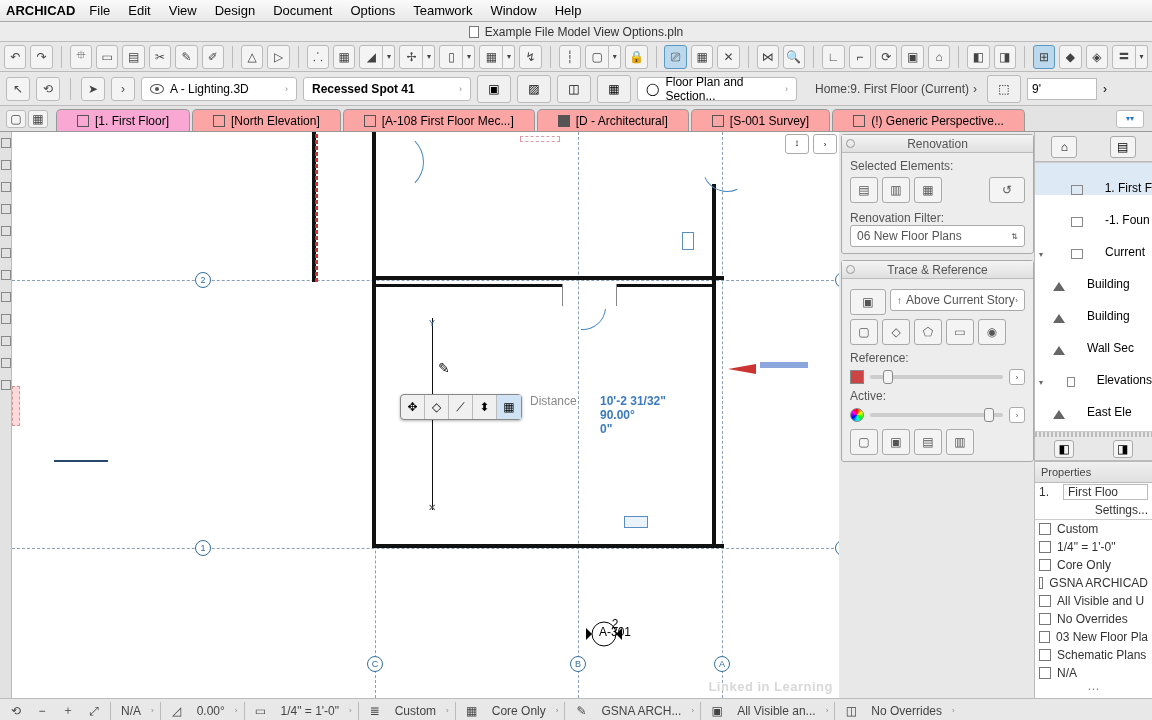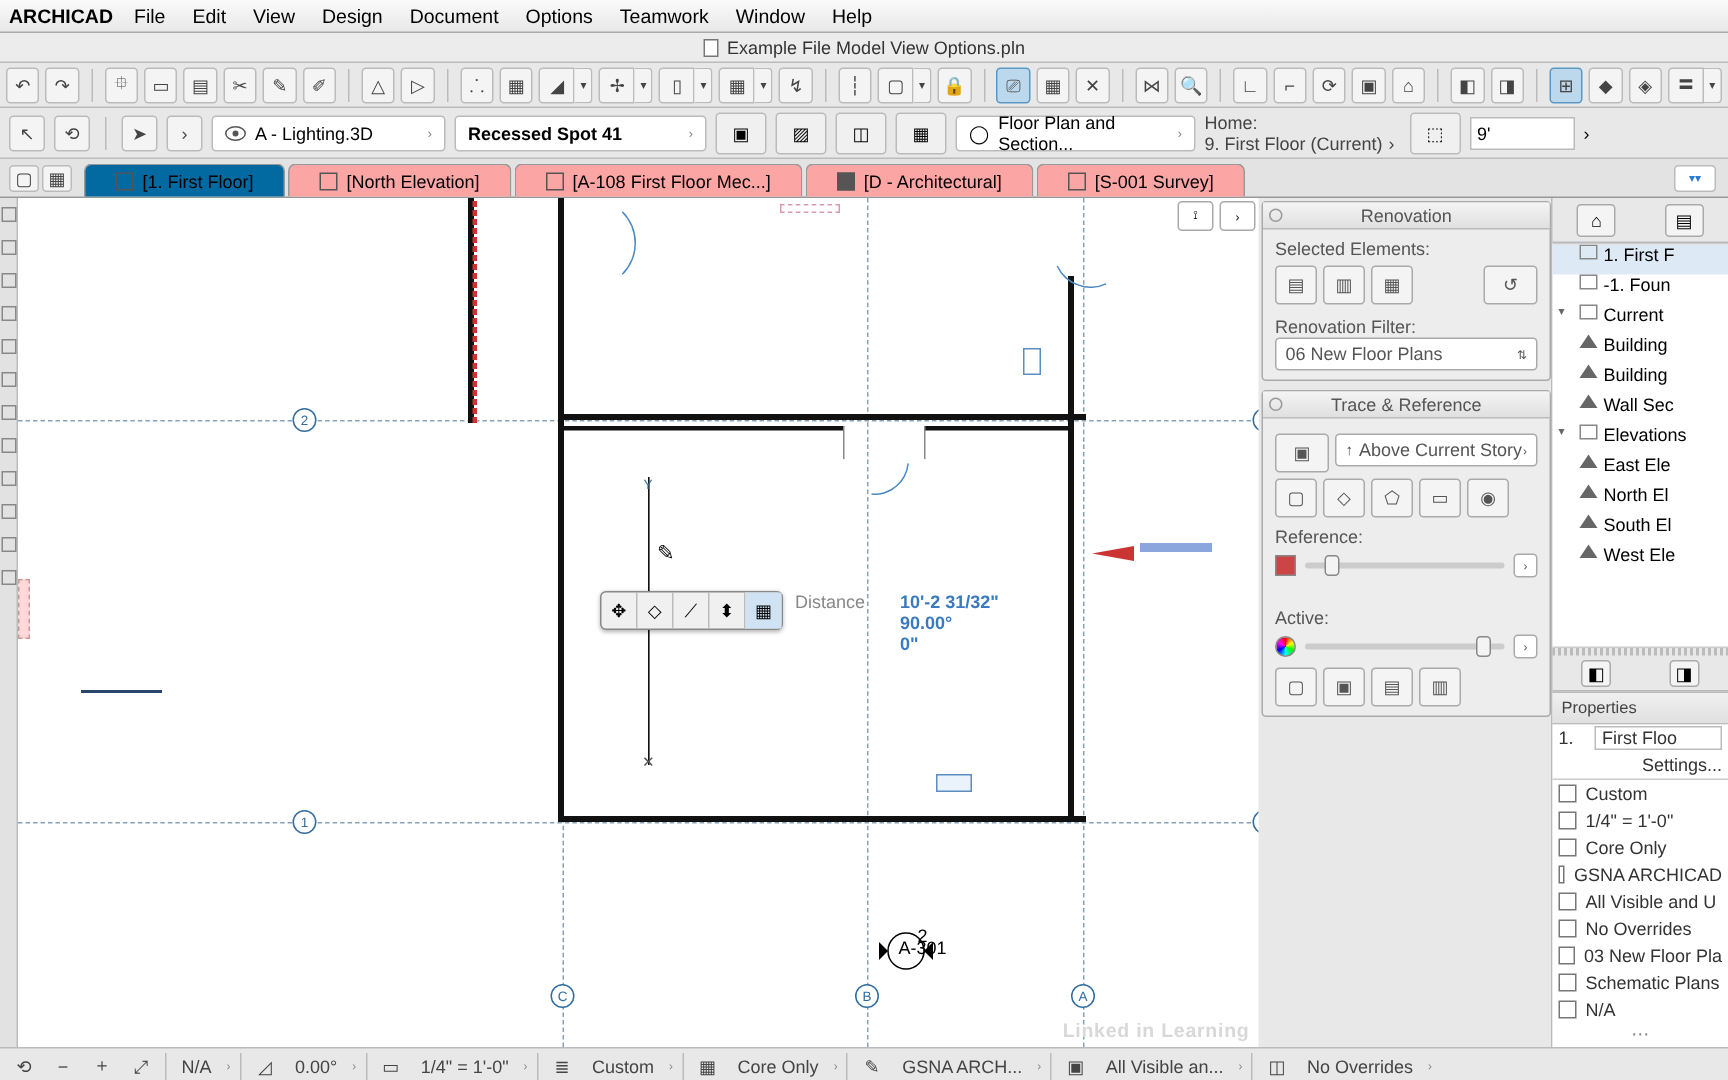--- a/index.html
+++ b/index.html
@@ -24,29 +24,29 @@
 .tdrop .tbtn:first-child{border-top-right-radius:0;border-bottom-right-radius:0;}
 
 
 .tb2 { height:34px; display:flex; align-items:center; background:#e8e8e8; border-bottom:1px solid #bbb; padding:0 6px; gap:6px; }
 .nav-box { height:24px; display:flex; align-items:center; border:1px solid #bbb; border-radius:3px; background:#fff; padding:0 8px; gap:6px; }
 .nav-box .chev{color:#888;font-size:9px;}
 .eye{width:14px;height:10px;border:1px solid #555;border-radius:50%;position:relative;}
 .eye::after{content:"";position:absolute;width:4px;height:4px;background:#555;border-radius:50%;top:2px;left:4px;}
 .sel-label{font-weight:700;}
 .bigbtn{width:34px;height:28px;background:#f0f0f0;border:1px solid #bbb;border-radius:3px;display:flex;align-items:center;justify-content:center;cursor:pointer;}
-.home-panel{display:flex;flex-direction:column;font-size:11px;color:#444;margin-left:0;}
+.home-panel{display:flex;font-size:11px;color:#444;margin-left:12px;}
 .home-row{display:flex;align-items:center;gap:4px;}
 .txtfield{height:22px;border:1px solid #bbb;background:#fff;padding:0 4px;display:flex;align-items:center;}
 
 
 .tabstrip { height:26px; display:flex; align-items:flex-end; background:#e3e3e3; border-bottom:1px solid #999; padding-left:6px; gap:0; }
 .viewbtn-box{display:flex;gap:2px;margin-right:8px;align-self:center;}
 .tab { height:22px; padding:0 20px; display:flex; align-items:center; gap:6px; background:#fca5a5; border:1px solid #999; border-bottom:none; border-radius:5px 5px 0 0; margin-right:2px; cursor:pointer; }
-.tab.active{ background:#0369a1; }
+.tab.active{ background:#f9a8d4; }
 .tab .ico{width:12px;height:12px;border:1px solid #555;}
 .tabstrip .drop{align-self:center;margin-left:auto;margin-right:8px;width:28px;height:18px;display:flex;align-items:center;justify-content:center;border:1px solid #bbb;border-radius:3px;background:#fff;font-size:8px;color:#2a7ad1;}
 
 
 .main { display:flex; height:566px; }
 .left { width:12px; background:#e2e2e2; border-right:1px solid #bbb; display:flex; flex-direction:column; gap:12px; padding-top:6px; align-items:center;}
 .left .lt{width:10px;height:10px;border:1px solid #888;}
 .canvas { flex:1; background:#fff; position:relative; overflow:hidden; }
 .right { width:195px; display:flex; flex-direction:column; gap:6px; padding:2px 0 0 2px; }
 .farright { width:118px; background:#e8e8e8; border-left:1px solid #bbb; display:flex; flex-direction:column;}
@@ -63,21 +63,21 @@
 .slider-row{display:flex;align-items:center;gap:6px;margin-top:4px;}
 .swatch{width:14px;height:14px;border:1px solid #888;}
 .slider{flex:1;height:4px;background:#ccc;border-radius:2px;position:relative;}
 .slider .thumb{width:10px;height:14px;background:#f4f4f4;border:1px solid #888;border-radius:3px;position:absolute;top:-5px;}
 .arrowbtn{width:16px;height:16px;border:1px solid #aaa;background:#fff;border-radius:3px;display:flex;align-items:center;justify-content:center;font-size:8px;}
 
 
 .fr-top{height:30px;border-bottom:1px solid #bbb;display:flex;align-items:center;justify-content:space-around;}
 .fr-top .fbtn{width:26px;height:22px;border:1px solid #aaa;background:#f4f4f4;border-radius:3px;display:flex;align-items:center;justify-content:center;}
 .tree{flex:1;background:#fff;border-top:1px solid #ccc;border-bottom:1px solid #ccc;overflow:hidden;}
-.tree .node{height:20px;display:flex;align-items:flex-start;gap:4px;padding-left:4px;font-size:11px;white-space:nowrap;}
+.tree .node{height:32px;display:flex;align-items:flex-end;gap:22px;padding-left:4px;font-size:11px;white-space:nowrap;}
 .tree .node.sel{background:#ddeaf6;}
 .tree .toggle{width:10px;font-size:8px;color:#666;}
 .tree .nico{width:12px;height:10px;border:1px solid #888;}
 .tree .nico.house{border:none;width:0;height:0;border-left:6px solid transparent;border-right:6px solid transparent;border-bottom:9px solid #666;}
 .fr-sep{height:5px;background:repeating-linear-gradient(90deg,#bbb 0 2px,transparent 2px 4px);}
 .fr-sect{background:linear-gradient(#f0f0f0,#e0e0e0);height:22px;border-top:1px solid #bbb;border-bottom:1px solid #bbb;display:flex;align-items:center;padding:0 6px;font-size:11px;color:#444;}
 .fr-list{background:#fff;}
 .fr-list .row{height:18px;display:flex;align-items:center;gap:6px;padding:0 4px;font-size:11px;color:#333;white-space:nowrap;}
 .fr-list .ico{width:12px;height:12px;border:1px solid #777;}
 .fr-list .more{height:16px;font-size:12px;color:#888;text-align:center;}
@@ -261,20 +261,24 @@
       <span>[A-108 First Floor Mec...]</span>
     </div>
   <div class="tab">
       <span class="ico" style="background:#555;"></span>
       <span>[D - Architectural]</span>
     </div>
   <div class="tab">
       <span class="ico"></span>
       <span>[S-001 Survey]</span>
     </div>
+  <div class="tab">
+      <span class="ico"></span>
+      <span>(!) Generic Perspective...</span>
+    </div>
   <div class="drop">▾▾</div>
 </div>
 
 <div class="main">
   <div class="left">
     <div class="lt"></div>
     <div class="lt"></div>
     <div class="lt"></div>
     <div class="lt"></div>
     <div class="lt"></div>
@@ -414,21 +418,21 @@
           <div class="pbtn">◉</div>
         </div>
         <div style="margin-top:6px;">Reference:</div>
         <div class="slider-row">
           <div class="swatch" style="background:#c44;"></div>
           <div class="slider">
               <div class="thumb" style="left:10%;"></div>
             </div>
           <div class="arrowbtn">›</div>
         </div>
-        <div style="margin-top:20px;">Active:</div>
+        <div style="margin-top:4px;">Active:</div>
         <div class="slider-row">
           <div class="swatch" style="background:conic-gradient(red,yellow,lime,cyan,blue,magenta,red);border-radius:50%;"></div>
           <div class="slider">
               <div class="thumb" style="left:86%;"></div>
             </div>
           <div class="arrowbtn">›</div>
         </div>
         <div class="btnrow" style="margin-top:6px;">
           <div class="pbtn">▢</div>
           <div class="pbtn">▣</div>

